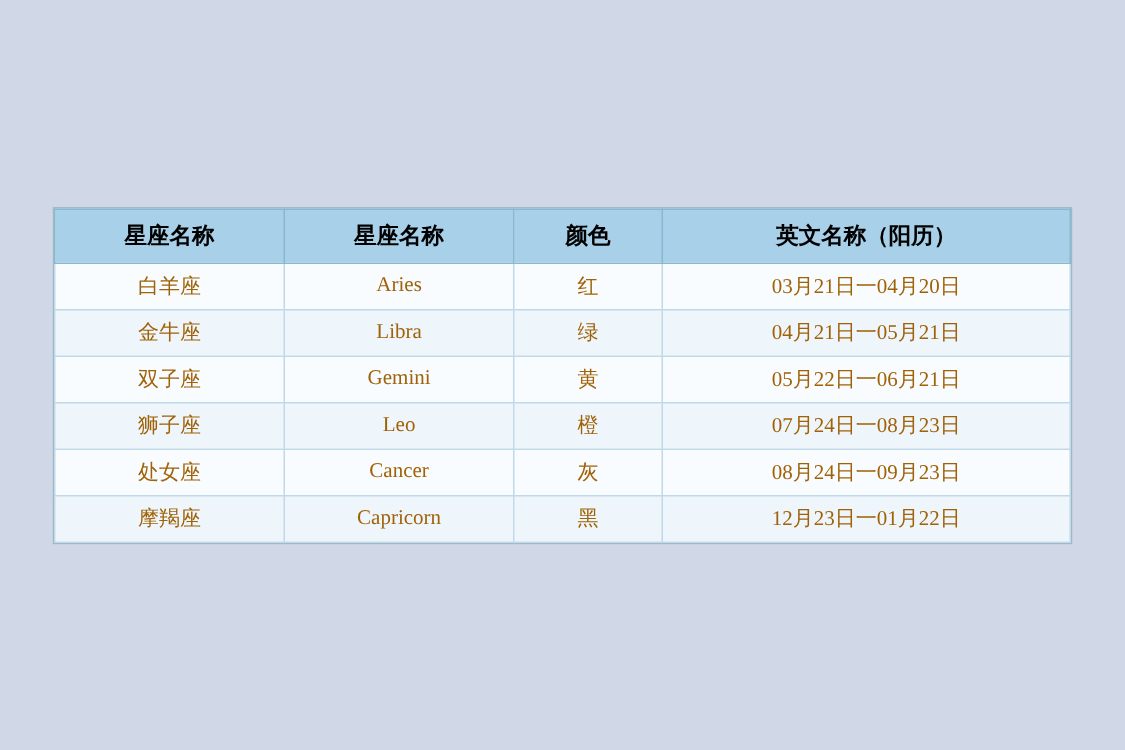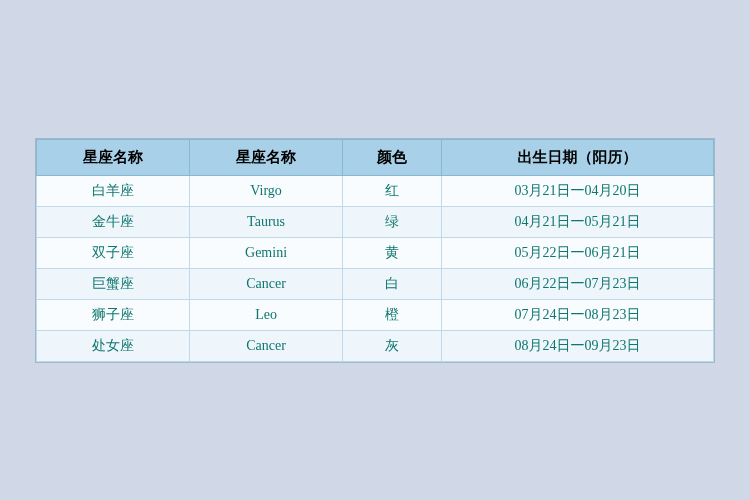--- a/index.html
+++ b/index.html
@@ -29,21 +29,21 @@
       font-size: 15px;
       font-weight: bold;
       color: #000;
       margin-top: 32px;
     }
     tbody tr td {
       border: 1px solid #c0d8e8;
       padding: 6px 12px;
       text-align: center;
       font-size: 14px;
-      color: #0f766e;
+      color: #a16207;
     }
     tbody tr:nth-child(odd) {
       background: #f8fcff;
     }
     tbody tr:nth-child(even) {
       background: #eef6fc;
     }
     tbody tr td:first-child {
       font-weight: normal;
     }
@@ -51,55 +51,55 @@
 </head>
 <body>
 
 <div class="table-container">
   <table>
     <thead>
       <tr>
         <th>星座名称</th>
         <th>星座名称</th>
         <th>颜色</th>
-        <th>出生日期（阳历）</th>
+        <th>英文名称（阳历）</th>
       </tr>
     </thead>
     <tbody id="table-body">
     <tr>
           <td>白羊座</td>
-          <td>Virgo</td>
+          <td>Aries</td>
           <td>红</td>
           <td>03月21日一04月20日</td>
         </tr>
         <tr>
           <td>金牛座</td>
-          <td>Taurus</td>
+          <td>Libra</td>
           <td>绿</td>
           <td>04月21日一05月21日</td>
         </tr>
         <tr>
           <td>双子座</td>
           <td>Gemini</td>
           <td>黄</td>
           <td>05月22日一06月21日</td>
-        </tr>
-        <tr>
-          <td>巨蟹座</td>
-          <td>Cancer</td>
-          <td>白</td>
-          <td>06月22日一07月23日</td>
         </tr>
         <tr>
           <td>狮子座</td>
           <td>Leo</td>
           <td>橙</td>
           <td>07月24日一08月23日</td>
         </tr>
         <tr>
           <td>处女座</td>
           <td>Cancer</td>
           <td>灰</td>
           <td>08月24日一09月23日</td>
         </tr>
+        <tr>
+          <td>摩羯座</td>
+          <td>Capricorn</td>
+          <td>黑</td>
+          <td>12月23日一01月22日</td>
+        </tr>
       </tbody>
   </table>
 </div>
 
 </body></html>

